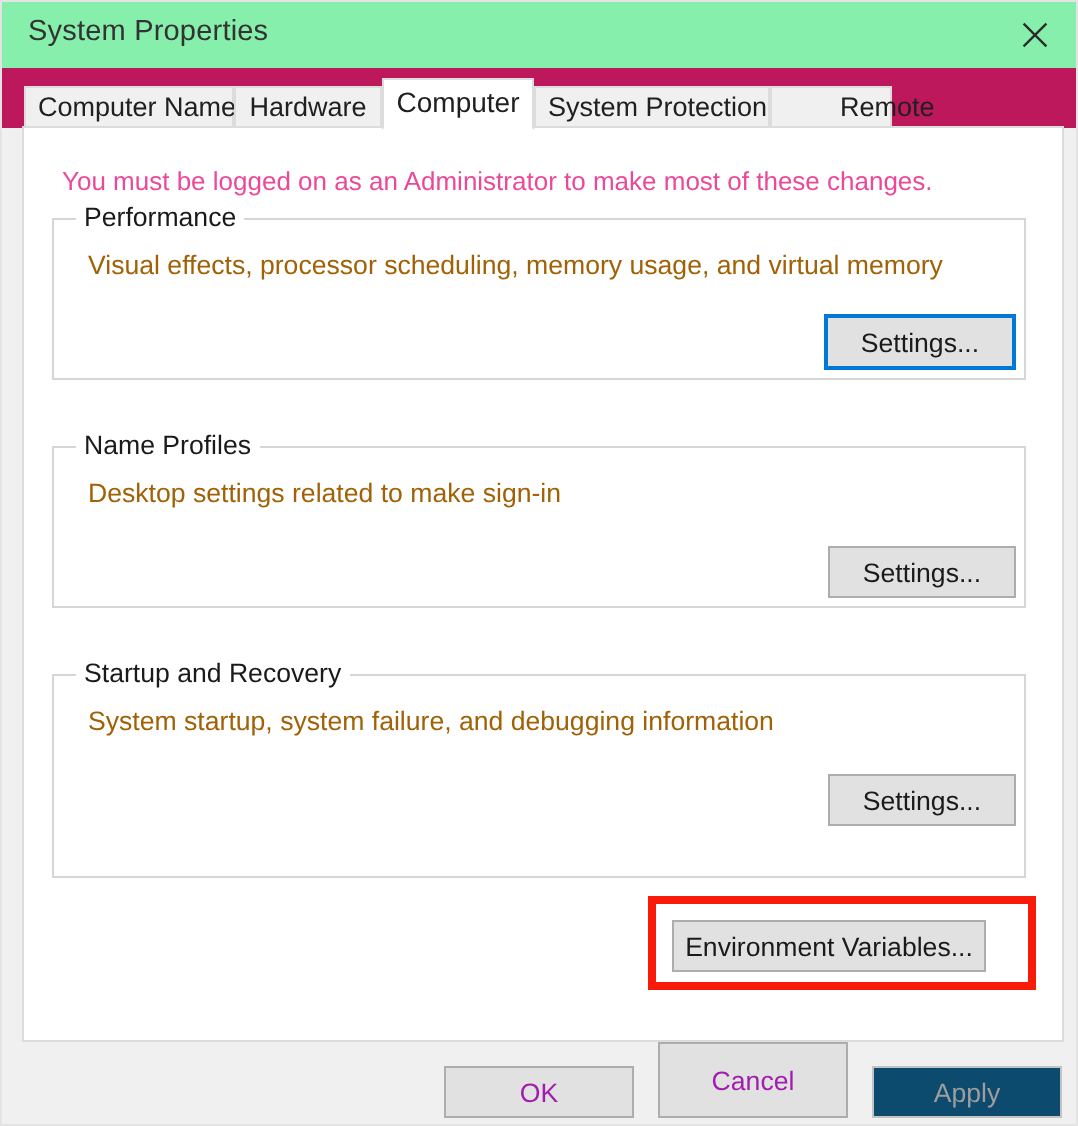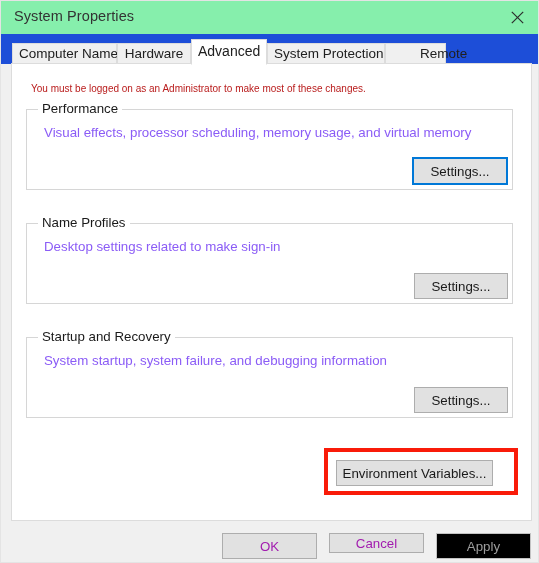--- a/index.html
+++ b/index.html
@@ -53,21 +53,21 @@
     background: transparent;
   }
   .close-btn svg { display: block; }
 
   
   .tabstrip {
     position: absolute;
     left: 0; top: 33px;
     width: 539px;
     height: 30px;
-    background: #1d4ed8;
+    background: #be185d;
   }
   .tab {
     position: absolute;
     top: 9px;
     height: 21px;
     box-sizing: border-box;
     border: 1px solid #dcdcdc;
     border-bottom: none;
     background: #f0f0f0;
     font-size: 13.5px;
@@ -97,22 +97,22 @@
     height: 458px;
     box-sizing: border-box;
     background: #ffffff;
     border: 1px solid #dcdcdc;
   }
 
   .intro-text {
     position: absolute;
     left: 19px;
     top: 19px;
-    font-size: 10px;
-    color: #b91c1c;
+    font-size: 13px;
+    color: #ec4899;
     white-space: nowrap;
   }
 
   
   .groupbox {
     position: absolute;
     box-sizing: border-box;
     border: 1px solid #d6d6d6;
     background: transparent;
   }
@@ -124,21 +124,21 @@
     padding: 0 4px;
     font-size: 13.3px;
     color: #1a1a1a;
     white-space: nowrap;
   }
   .group-desc {
     position: absolute;
     left: 17px;
     top: 15px;
     font-size: 13.3px;
-    color: #8b5cf6;
+    color: #a16207;
     white-space: nowrap;
   }
 
   
   .btn {
     position: absolute;
     box-sizing: border-box;
     background: #e1e1e1;
     border: 1px solid #adadad;
     font-family: "Liberation Sans", sans-serif;
@@ -174,21 +174,21 @@
     border: 1px solid #adadad;
     font-size: 13.3px;
     color: #a21caf;
     display: flex;
     align-items: center;
     justify-content: center;
     white-space: nowrap;
   }
   .footer-btn.disabled {
     color: #9d9d9d;
-    background: #000000;
+    background: #0c4a6e;
     border: 1px solid #c3c3c3;
   }
 </style>
 </head>
 <body>
 
 <div id="dialog">
 
   <div class="titlebar">
     <div class="titlebar-text">System Properties</div>
@@ -196,50 +196,50 @@
       <svg width="13" height="13" viewBox="0 0 13 13" aria-hidden="true">
         <line x1="0.8" y1="0.8" x2="12.2" y2="12.2" stroke="#2b2b2b" stroke-width="1.15"></line>
         <line x1="12.2" y1="0.8" x2="0.8" y2="12.2" stroke="#2b2b2b" stroke-width="1.15"></line>
       </svg>
     </div>
   </div>
 
   <div class="tabstrip">
     <div class="tab" style="left:11px;width:105px;">Computer Name</div>
     <div class="tab" style="left:116px;width:74px;">Hardware</div>
-    <div class="tab selected" style="left:190px;width:76px;">Advanced</div>
+    <div class="tab selected" style="left:190px;width:76px;">Computer</div>
     <div class="tab" style="left:266px;width:118px;">System Protection</div>
     <div class="tab" style="left:384px;width:61px;padding-left:34px;">Remote</div>
   </div>
 
   <div class="tabpanel">
 
     <div class="intro-text">You must be logged on as an Administrator to make most of these changes.</div>
 
     <div class="groupbox" style="left:14px;top:45px;width:487px;height:81px;">
       <div class="group-legend">Performance</div>
       <div class="group-desc">Visual effects, processor scheduling, memory usage, and virtual memory</div>
       <div class="btn focused" style="left:385px;top:47px;width:96px;height:28px;">Settings...</div>
     </div>
 
     <div class="groupbox" style="left:14px;top:159px;width:487px;height:81px;">
       <div class="group-legend">Name Profiles</div>
       <div class="group-desc">Desktop settings related to make sign-in</div>
       <div class="btn" style="left:387px;top:49px;width:94px;height:26px;">Settings...</div>
     </div>
 
-    <div class="groupbox" style="left:14px;top:273px;width:487px;height:81px;">
+    <div class="groupbox" style="left:14px;top:273px;width:487px;height:102px;">
       <div class="group-legend">Startup and Recovery</div>
       <div class="group-desc">System startup, system failure, and debugging information</div>
       <div class="btn" style="left:387px;top:49px;width:94px;height:26px;">Settings...</div>
     </div>
 
     <div class="btn" style="left:324px;top:396px;width:157px;height:26px;">Environment Variables...</div>
 
   </div>
 
   <div class="annotation-box" style="left:323px;top:447px;width:194px;height:47px;"></div>
 
   <div class="footer-btn" style="left:221px;top:532px;width:95px;height:26px;">OK</div>
-  <div class="footer-btn" style="left:328px;top:532px;width:95px;height:20px;text-align:right;">Cancel</div>
+  <div class="footer-btn" style="left:328px;top:520px;width:95px;height:38px;text-align:right;">Cancel</div>
   <div class="footer-btn disabled" style="left:435px;top:532px;width:95px;height:26px;">Apply</div>
 
 </div>
 
 </body></html>

